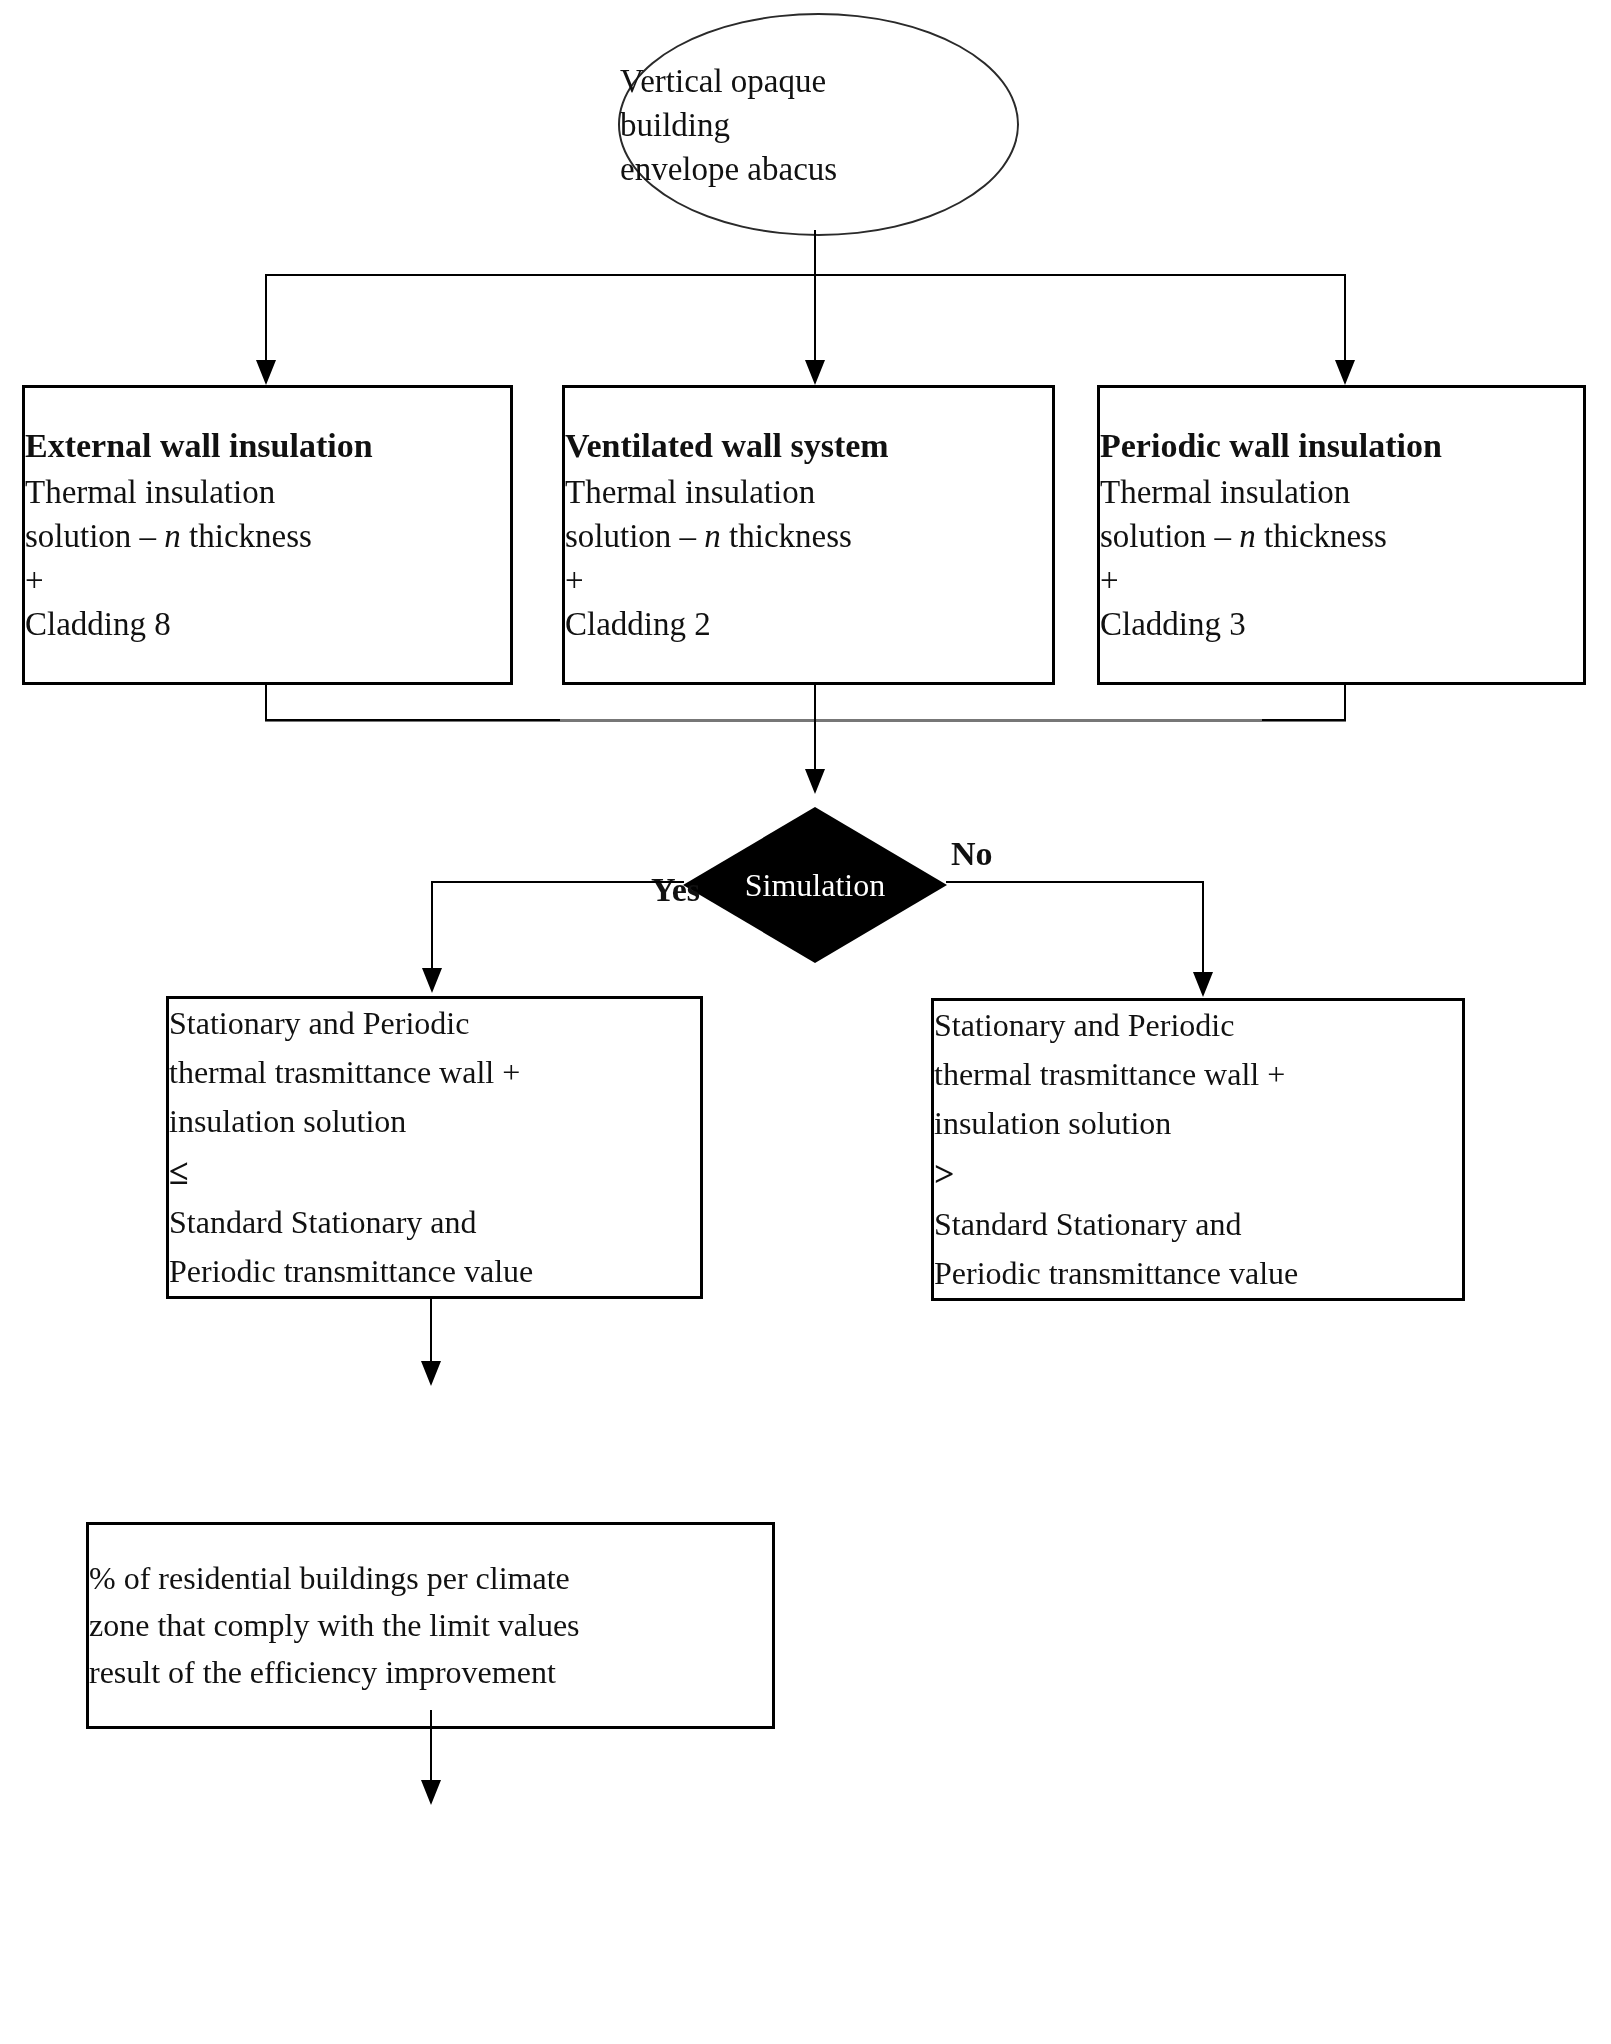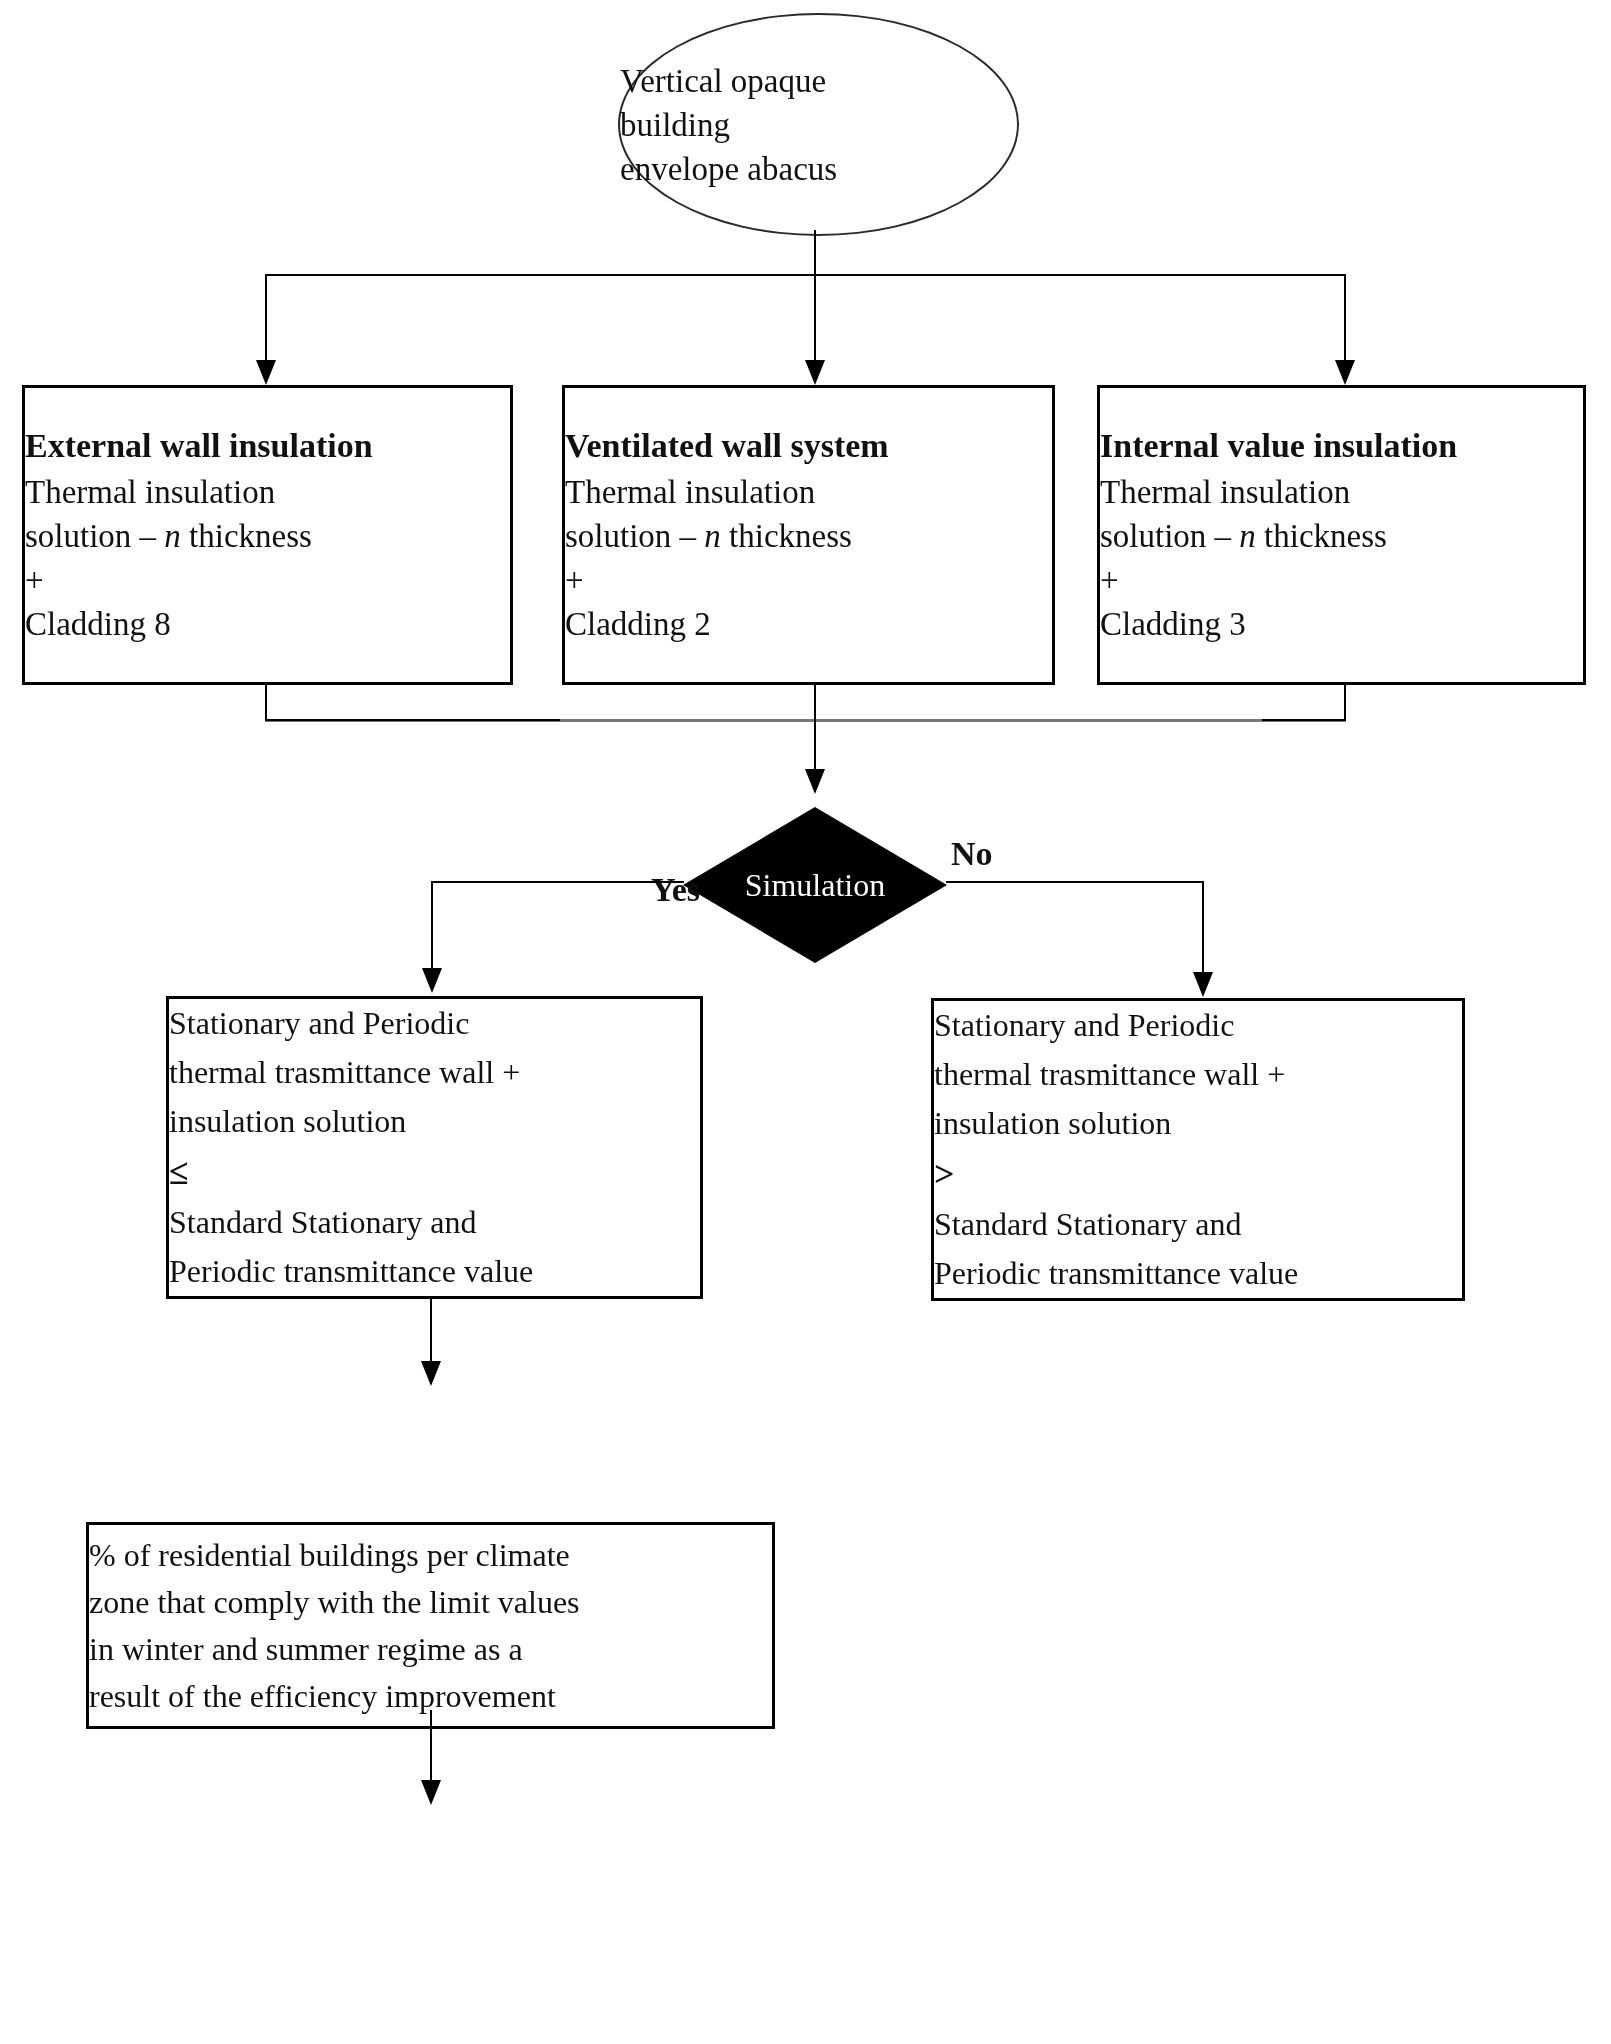--- a/index.html
+++ b/index.html
@@ -82,21 +82,21 @@
 
   <div class="node rect" style="left:562px; top:385px; width:487px; height:294px;">
     <div class="title">Ventilated wall system</div>
     <div>Thermal insulation</div>
     <div><span>solution – </span><span class="var-italic">n</span><span> thickness</span></div>
     <div>+</div>
     <div>Cladding 2</div>
   </div>
 
   <div class="node rect" style="left:1097px; top:385px; width:483px; height:294px;">
-    <div class="title">Internal value insulation</div>
+    <div class="title">Periodic wall insulation</div>
     <div>Thermal insulation</div>
     <div><span>solution – </span><span class="var-italic">n</span><span> thickness</span></div>
     <div>+</div>
     <div>Cladding 3</div>
   </div>
 
   <div class="vline" style="left:265px; top:682px; height:40px;"></div>
   <div class="vline" style="left:1344px; top:682px; height:40px;"></div>
   <div class="hline-gray" style="left:265px; top:719px; width:1081px;"></div>
   <div class="hline" style="left:265px; top:719px; width:295px;"></div>
@@ -138,21 +138,20 @@
     <div>Periodic transmittance value</div>
   </div>
 
   <div class="vline" style="left:430px; top:1299px; height:64px;"></div>
   <div class="ah" style="left:421px; top:1361px;"></div>
 
 
   <div class="node rect residential" style="left:86px; top:1522px; width:683px; height:201px;">
     <div>% of residential buildings per climate</div>
     <div>zone that comply with the limit values</div>
-    <div>in winter and summer regime as a</div>
     <div>result of the efficiency improvement</div>
   </div>
 
   <div class="vline" style="left:430px; top:1710px; height:71px;"></div>
   <div class="ah" style="left:421px; top:1780px;"></div>
 
 
 </div>
 
 </body></html>

